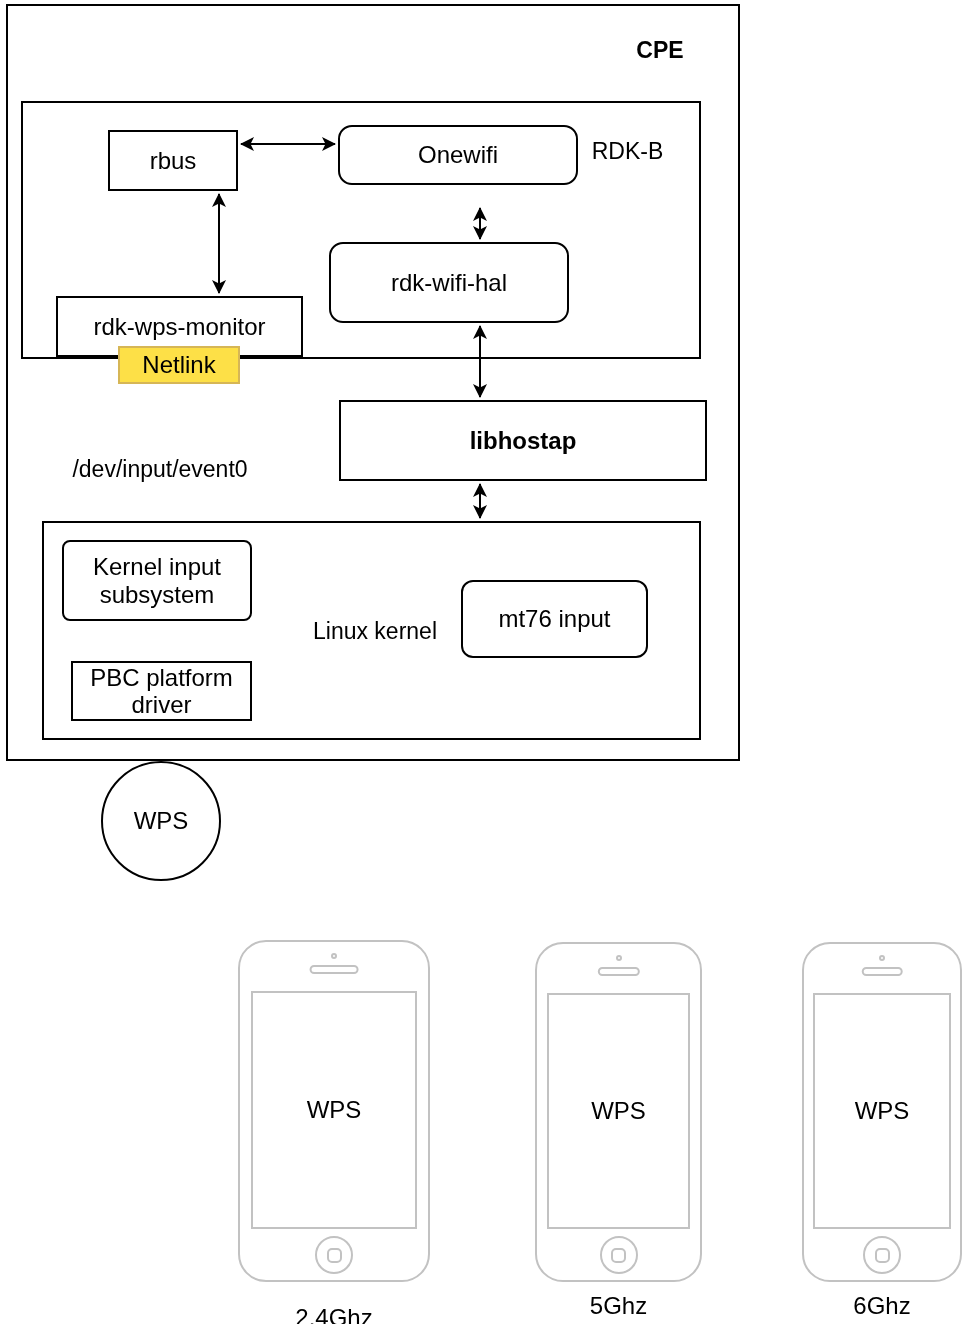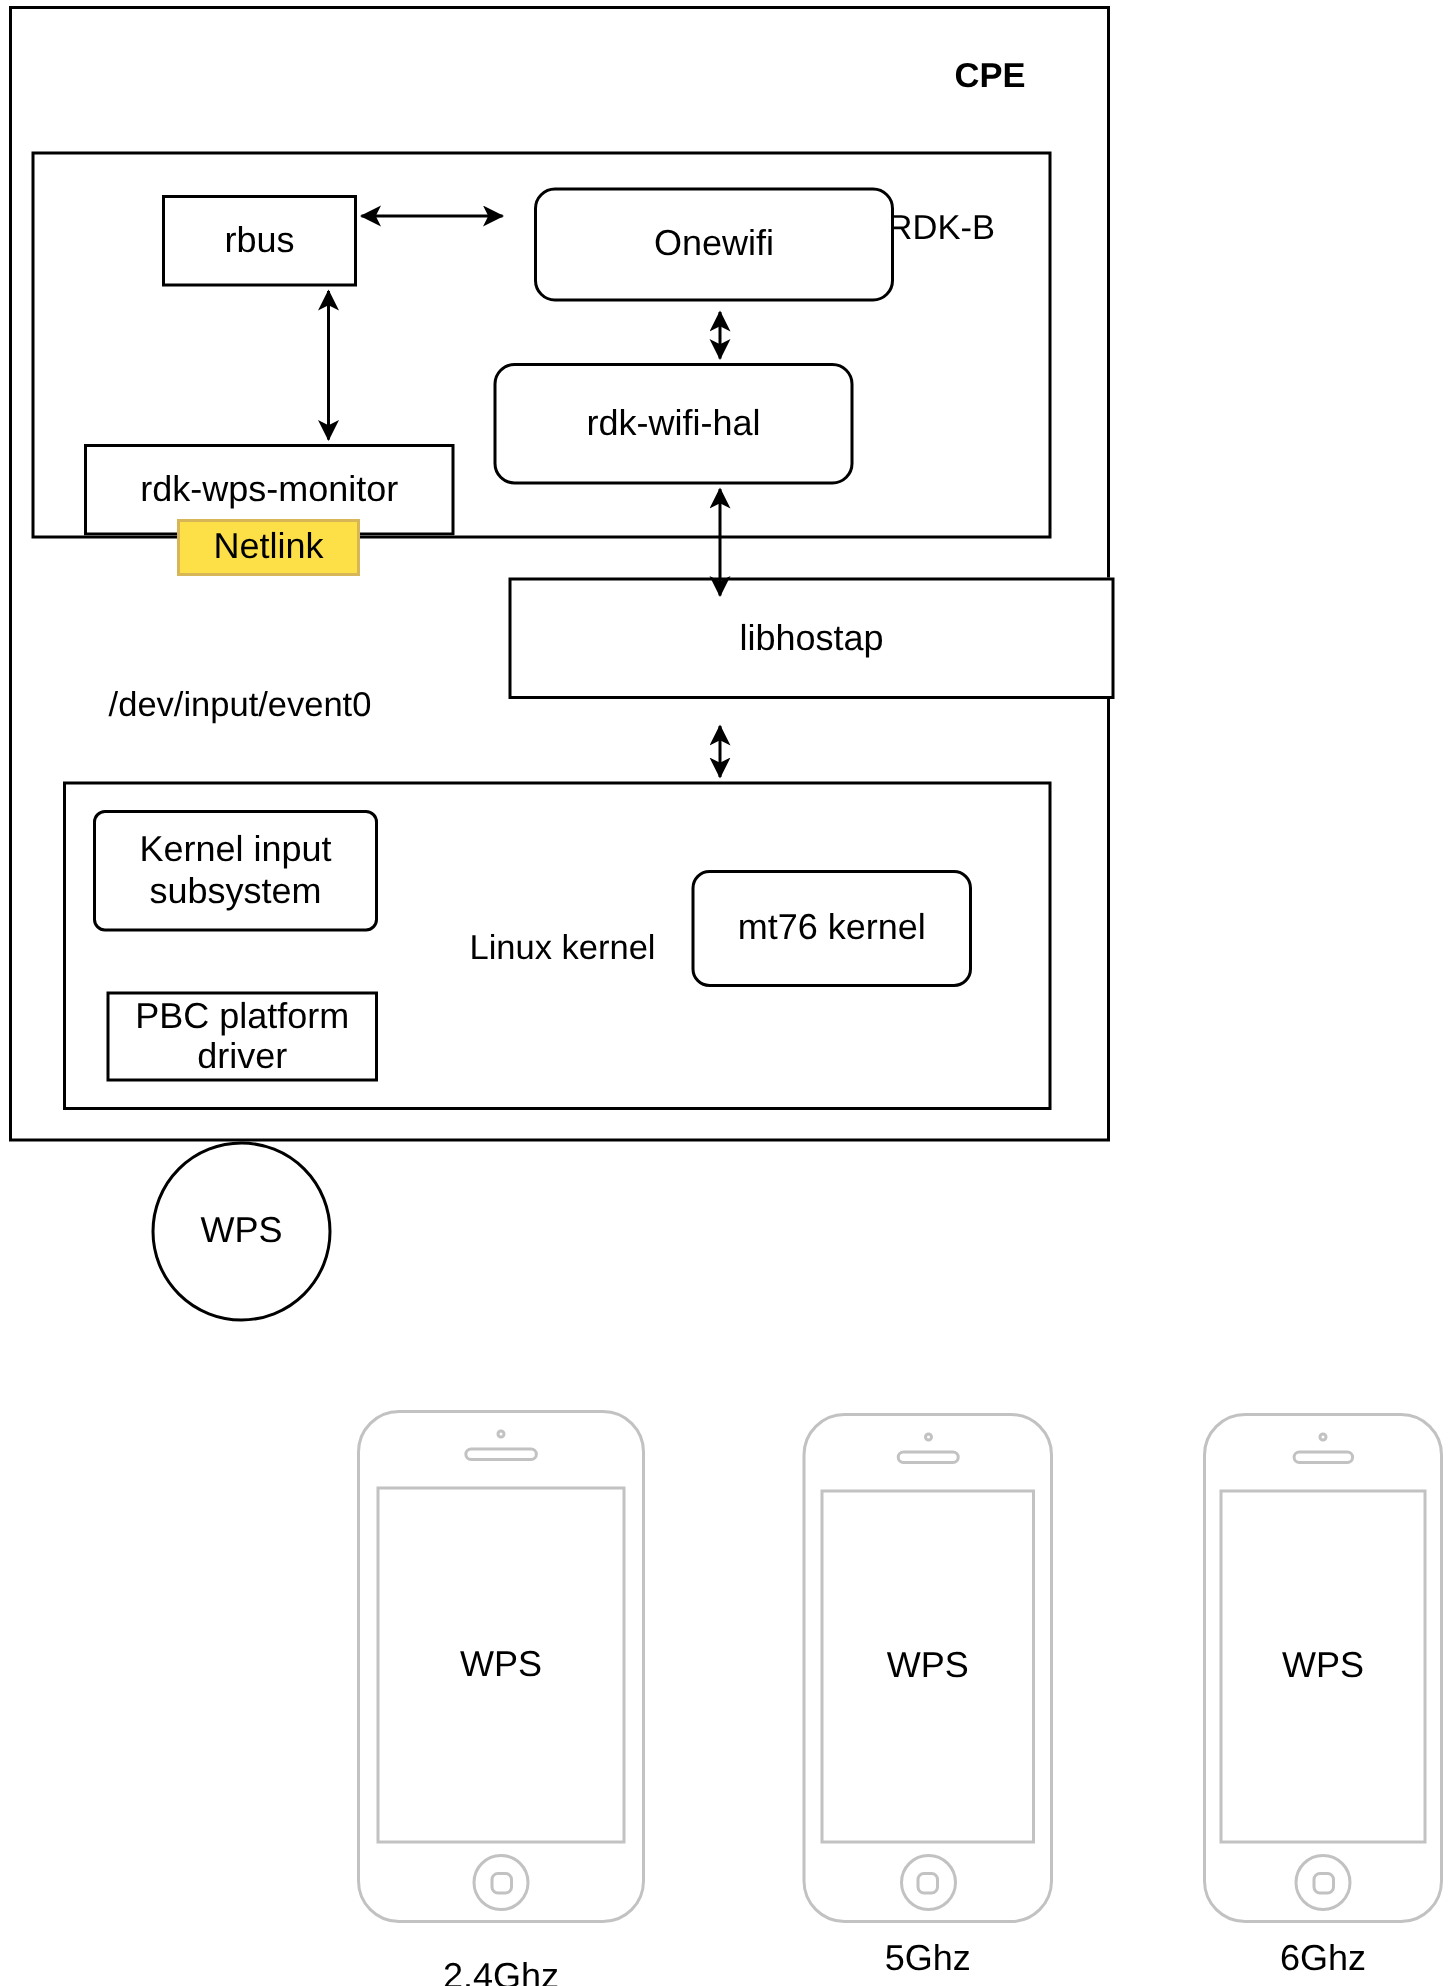--- a/index.html
+++ b/index.html
@@ -63,33 +63,33 @@
   <div class="floatlabel bold" style="left:600px;top:36px;width:120px;">CPE</div>
 
   <div class="box" style="left:21px;top:101px;width:680px;height:258px;"></div>
   <div class="floatlabel" style="left:585px;top:137px;width:85px;">RDK-B</div>
 
   <div class="box" style="left:42px;top:521px;width:659px;height:219px;"></div>
   <div class="floatlabel" style="left:300px;top:617px;width:150px;">Linux kernel</div>
 
   <div class="box" style="left:108px;top:130px;width:130px;height:61px;">rbus</div>
 
-  <div class="box rounded" style="left:356px;top:125px;width:240px;height:76px;">Onewifi</div>
+  <div class="box rounded" style="left:338px;top:125px;width:240px;height:60px;">Onewifi</div>
 
   <div class="box rounded" style="left:329px;top:242px;width:240px;height:81px;">rdk-wifi-hal</div>
 
   <div class="box" style="left:56px;top:296px;width:247px;height:61px;">rdk-wps-monitor</div>
 
-  <div class="box" style="left:339px;top:385px;width:404px;height:81px;">libhostap</div>
+  <div class="box" style="left:339px;top:400px;width:368px;height:81px;font-weight:bold;">libhostap</div>
 
   <div class="floatlabel" style="left:60px;top:455px;width:200px;">/dev/input/event0</div>
 
   <div class="box rounded" style="left:62px;top:540px;width:190px;height:81px;padding:0 14px;border-radius:8px;">Kernel input subsystem</div>
 
-  <div class="box rounded" style="left:461px;top:580px;width:187px;height:78px;border-radius:12px;">mt76 kernel</div>
+  <div class="box rounded" style="left:461px;top:580px;width:187px;height:78px;border-radius:12px;">mt76 input</div>
 
   <div class="box" style="left:71px;top:661px;width:181px;height:60px;padding:0 6px;line-height:27px;">PBC platform driver</div>
 
   <div class="box netlink" style="left:118px;top:346px;width:122px;height:38px;">Netlink</div>
 
   <div class="box circle" style="left:101px;top:761px;width:120px;height:120px;">WPS</div>
 
   <svg class="arrows" width="968" height="900" viewBox="0 0 968 900">
     <defs>
       <marker id="ah-end" markerUnits="userSpaceOnUse" markerWidth="16" markerHeight="16" refX="13" refY="7" orient="auto">

